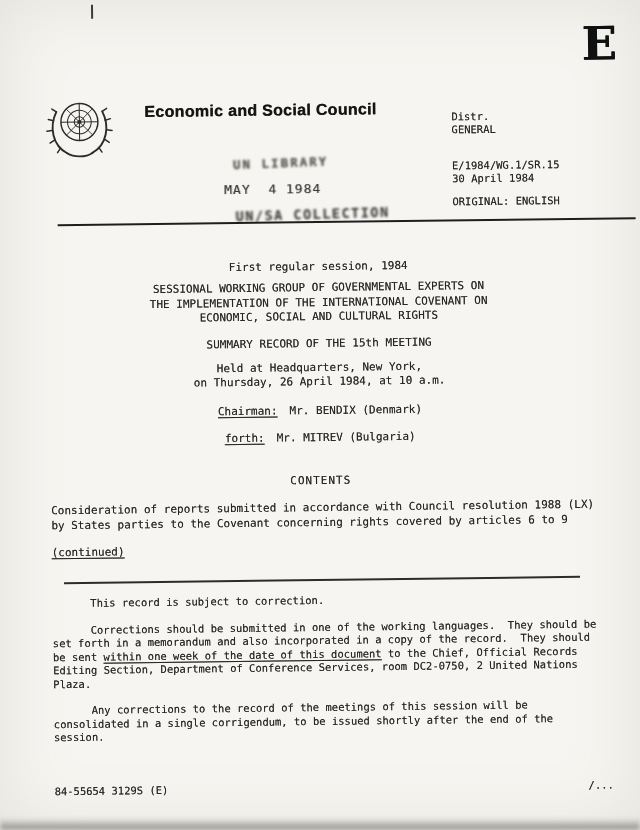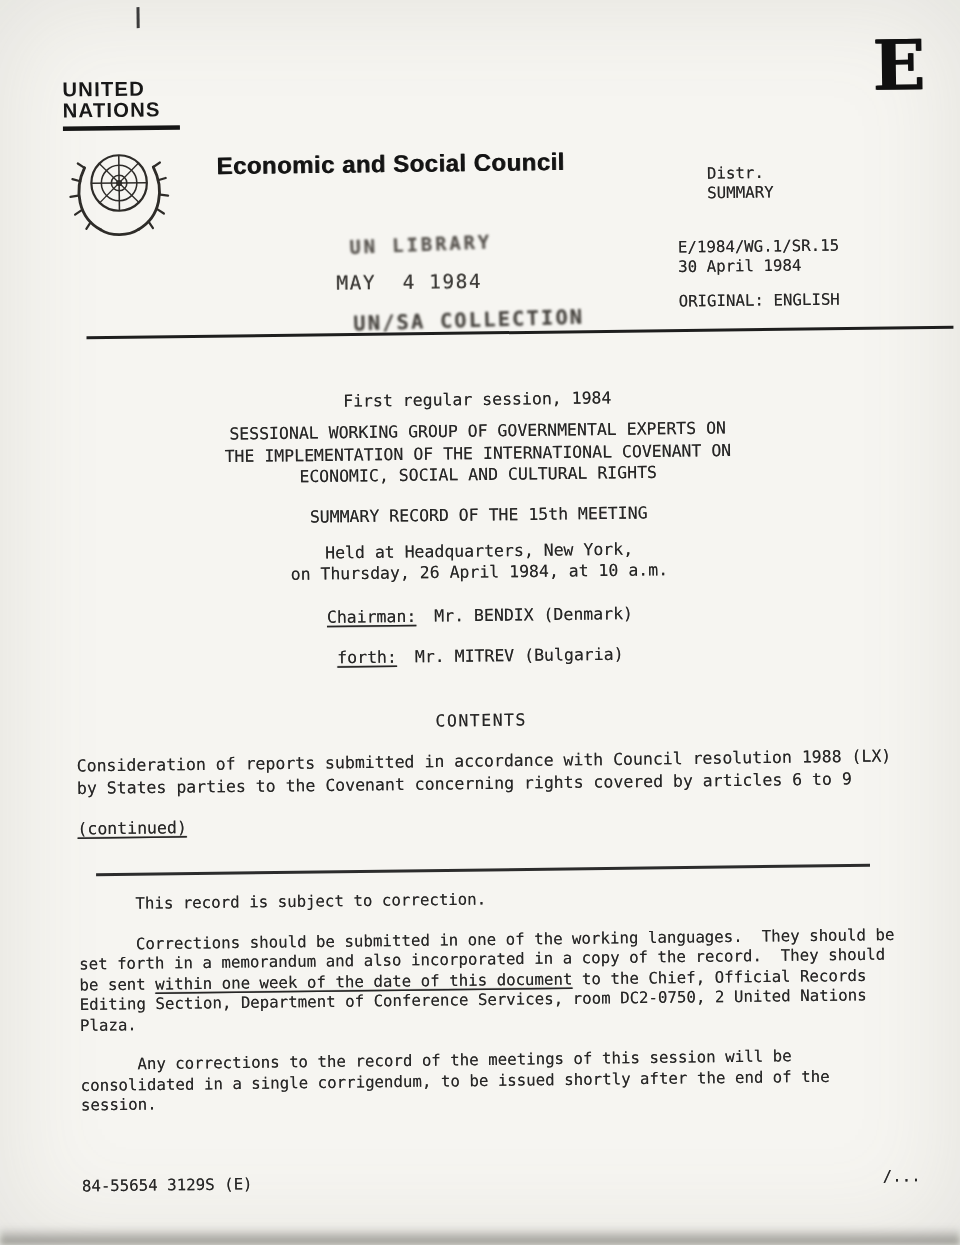--- a/index.html
+++ b/index.html
@@ -27,21 +27,21 @@
 
   .series-letter { left:586px; top:24px; font-family:"DejaVu Serif","Liberation Serif",serif;
          font-size:46px; font-weight:800; color:#101010; line-height:1;
          text-shadow:0.6px 0 0 #101010; }
 
   .emblem { left:46px; top:88px; }
 
   .council-title { left:148px; top:101px; font-size:16px; font-weight:bold; color:#141414;
          letter-spacing:0.3px; text-shadow:0.5px 0 0 rgba(20,20,20,0.8); }
 
-  .distr { left:475px; top:112px; font-size:10.5px; line-height:13px; }
+  .distr { left:455px; top:112px; font-size:10.5px; line-height:13px; }
   .symbol { left:455px; top:161px; font-size:10.5px; line-height:13px; }
   .original { left:455px; top:197px; font-size:10.5px; }
 
   .stamp { white-space:pre; }
   .stamp-library { left:236px; top:155px; font-weight:bold; font-size:12.5px; letter-spacing:2px;
          color:#57534e; transform:rotate(-1.5deg); filter:blur(0.8px); }
   .stamp-date { left:227px; top:181px; font-size:13px; letter-spacing:1px;
          color:#3a3835; filter:blur(0.35px); }
   .stamp-collection { left:238px; top:206px; font-weight:bold; font-size:13.5px; letter-spacing:1.5px;
          color:#45423d; transform:rotate(-1deg); filter:blur(0.85px); }
@@ -74,25 +74,20 @@
     filter:blur(2px); }
 </style>
 </head>
 <body>
 
 <div class="page">
   <div class="tilt">
 
     <div class="abs tick"></div>
 
-    <div class="abs org sans">
-      <div>UNITED</div>
-      <div>NATIONS</div>
-      <div class="org-underline"></div>
-    </div>
 
     <div class="abs series-letter">E</div>
 
     <svg class="abs emblem" width="74" height="74" viewBox="0 0 100 100">
       <g fill="none" stroke="#2e2c29" stroke-width="2">
         <circle cx="50" cy="42" r="25"></circle>
         <circle cx="50" cy="42" r="16" stroke-width="1.4"></circle>
         <circle cx="50" cy="42" r="7" stroke-width="1.4"></circle>
         <circle cx="50" cy="42" r="1.8" fill="#2e2c29"></circle>
         <line x1="25" y1="42" x2="75" y2="42" stroke-width="1.4"></line>
@@ -106,21 +101,21 @@
         <path d="M33,84 C42,90 58,90 67,84"></path>
         <path d="M19,28 l-6,-4 M15,40 l-7,-2 M13,53 l-7,1 M16,66 l-6,4 M24,77 l-4,6" stroke-width="2"></path>
         <path d="M81,28 l6,-4 M85,40 l7,-2 M87,53 l7,1 M84,66 l6,4 M76,77 l4,6" stroke-width="2"></path>
       </g>
     </svg>
 
     <div class="abs council-title sans">Economic and Social Council</div>
 
     <div class="abs distr mono">
       <div>Distr.</div>
-      <div>SUMMARY</div>
+      <div>GENERAL</div>
     </div>
 
     <div class="abs symbol mono">
       <div>E/1984/WG.1/SR.15</div>
       <div>30 April 1984</div>
     </div>
 
     <div class="abs original mono">ORIGINAL:  ENGLISH</div>
 
     <div class="abs stamp stamp-library mono">UN LIBRARY</div>

